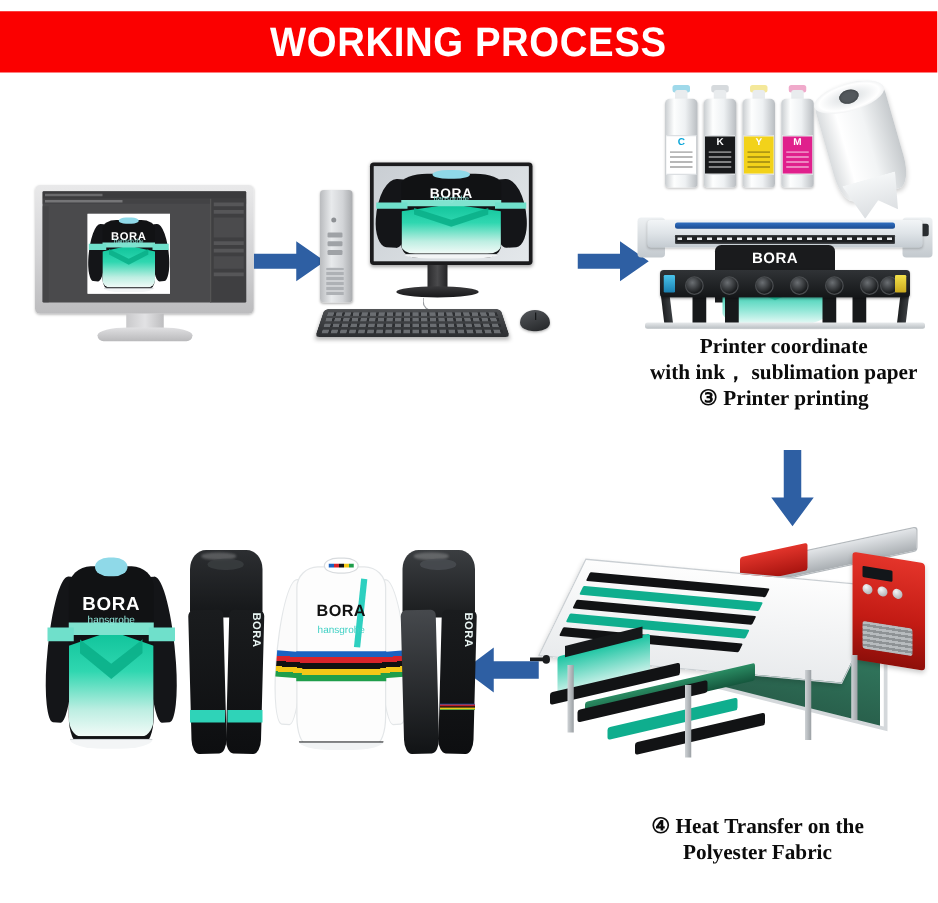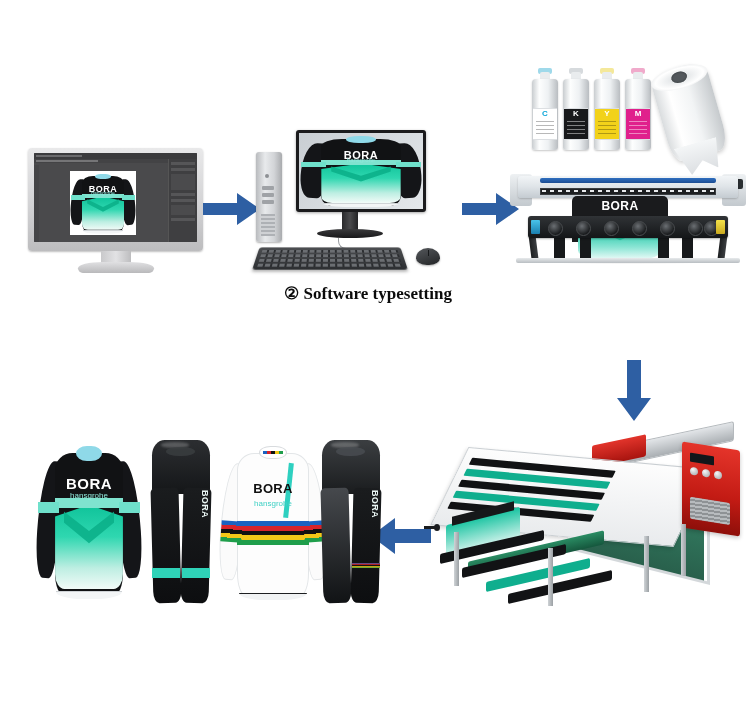--- a/index.html
+++ b/index.html
@@ -380,20 +380,23 @@
   .cap.c2{left:258px;top:283px;width:220px;}
   .cap.c3{left:508px;top:266px;width:238px;}
   .cap.c4{left:486px;top:650px;width:240px;}
   .cap.c5{left:52px;top:652px;width:260px;}
 </style>
 </head>
 <body>
 
 <div class="page">
 
+  <div class="banner">
+    <div class="banner-title">WORKING PROCESS</div>
+  </div>
 
   <div class="s1">
     <div class="mon-bezel">
       <div class="mon-screen">
         <div class="ps-topbar"></div>
         <div class="ps-menurow"></div>
         <div class="ps-leftrail"></div>
         <div class="ps-rightpanel">
           <i></i>
             <i></i>
@@ -461,21 +464,20 @@
     <div class="cable"></div>
     <div class="kb">
       <div class="row r1"></div>
         <div class="row r2"></div>
       <div class="row r3"></div>
         <div class="row r4"></div>
     </div>
     <div class="mouse"></div>
   </div>
 
-  <div class="cap c2">② Software typesetting</div>
 
   <svg class="arrow" style="left:462px;top:192px" width="58" height="34" viewBox="0 0 58 34">
     <path class="acc" fill="#2e5fa3" d="M0 11 H34 V1 L57 17 L34 33 V23 H0 Z"></path>
   </svg>
 
   <div class="s3">
 
     <div class="bottles">
       <div class="bottle" style="left:0">
         <div class="cap" style="background:#9fd9ea"></div>
@@ -554,20 +556,23 @@
       <div class="pr-strap" style="left:44px"></div>
       <div class="pr-strap" style="left:70px"></div>
       <div class="pr-strap" style="left:148px"></div>
       <div class="pr-strap" style="left:172px"></div>
       <div class="pr-leg l"></div>
       <div class="pr-leg r"></div>
       <div class="pr-base"></div>
     </div>
   </div>
 
+  <div class="cap c3">Printer coordinate
+with ink， sublimation paper
+③ Printer printing</div>
 
   <svg class="arrow" style="left:616px;top:360px" width="36" height="62" viewBox="0 0 36 62">
     <path class="acc" fill="#2e5fa3" d="M11 0 H25 V38 H35 L18 61 L1 38 H11 Z"></path>
   </svg>
 
   <div class="s4">
     <div class="hp-roller"></div>
     <div class="hp-redbar"></div>
     <div class="hp-side"></div>
     <div class="hp-frame"></div>
@@ -593,20 +598,22 @@
     </div>
     <div class="hp-leg L1"></div>
     <div class="hp-leg L2"></div>
     <div class="hp-leg L3"></div>
     <div class="hp-leg L4"></div>
     <div class="hp-bolt">
         <i></i>
       </div>
   </div>
 
+  <div class="cap c4">④ Heat Transfer on the
+Polyester Fabric</div>
 
   <svg class="arrow" style="left:370px;top:516px" width="62" height="40" viewBox="0 0 62 40">
     <path class="acc" fill="#2e5fa3" d="M61 13 H25 V2 L1 20 L25 38 V27 H61 Z"></path>
   </svg>
 
   <div class="s5">
 
     <div class="g j1">
       <div class="jersey">
         <div class="j-sleeveL"></div>

